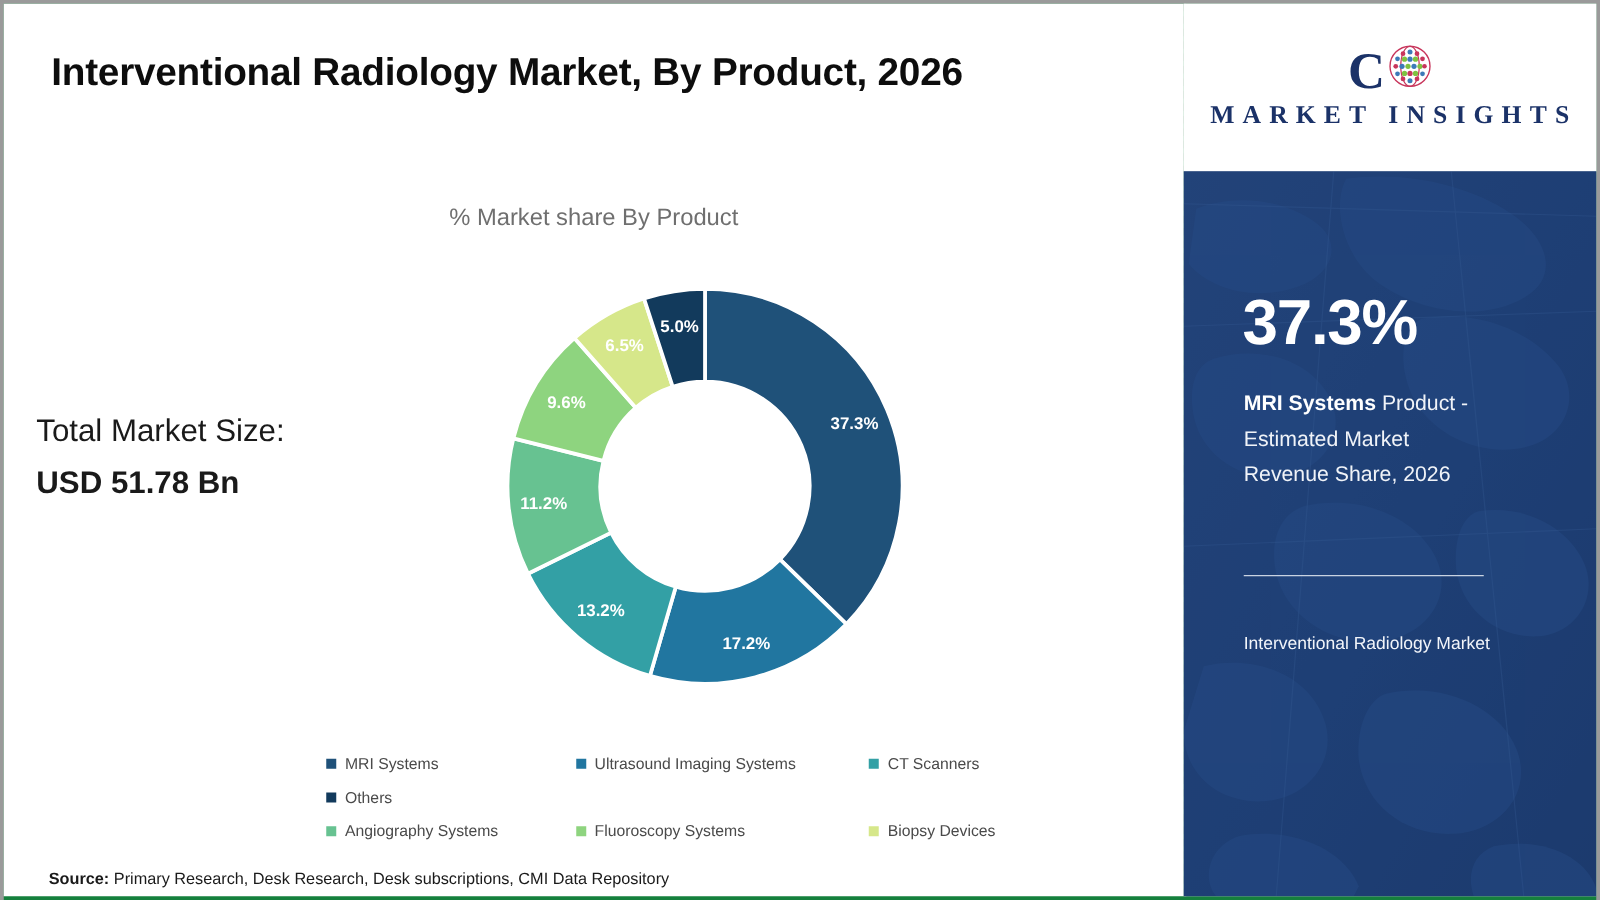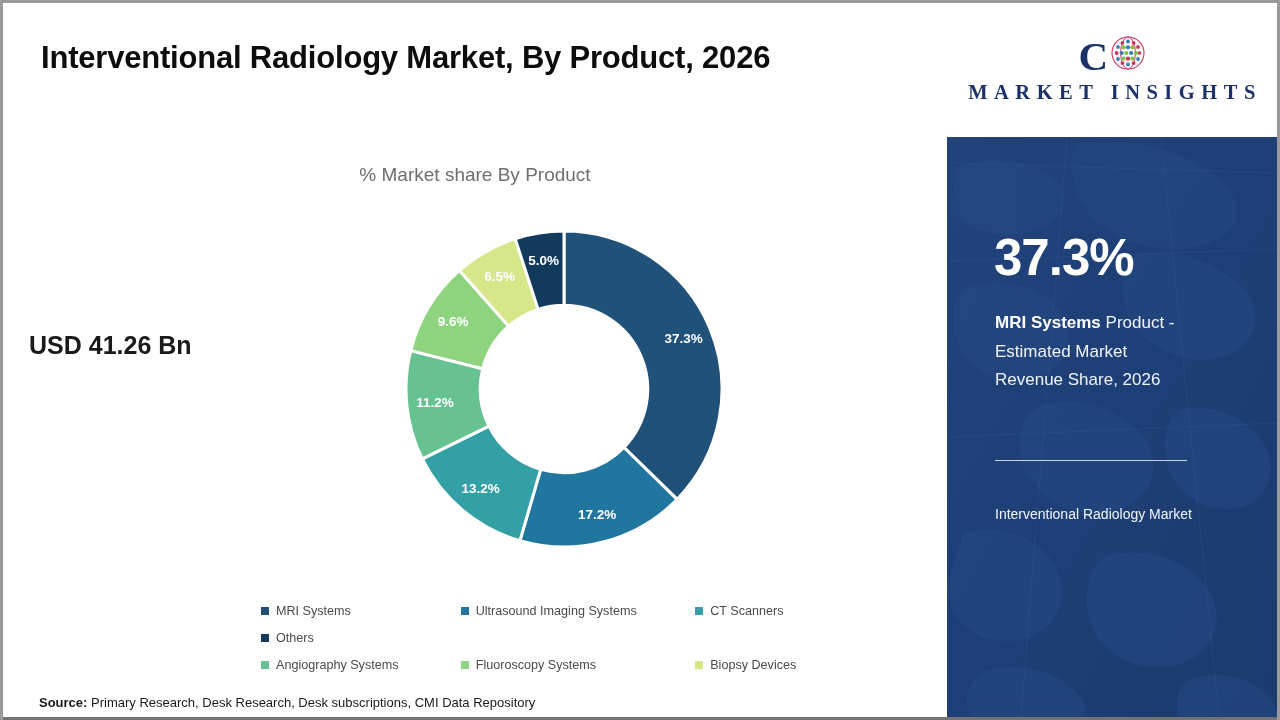--- a/index.html
+++ b/index.html
@@ -5,21 +5,21 @@
   * { box-sizing: border-box; margin: 0; padding: 0; }
   html, body {
     width: 1280px; height: 720px;
     font-family: "Liberation Sans", sans-serif;
     background: #ffffff;
     overflow: hidden;
   }
   #page {
     position: relative;
     width: 1280px; height: 720px;
-    background: #737373;
+    background: #15803d;
     border: 3px solid #9a9a9a;
     border-bottom: none;
     border-top-width: 3px;
   }
 
   
   #main {
     position: absolute;
     left: 0; top: 0;
     width: 944px; height: 714px;
@@ -212,21 +212,22 @@
 
 <div id="page">
 
   <div id="main">
 
     <div id="chart-title">Interventional Radiology Market, By Product, 2026</div>
 
     <div id="subtitle">% Market share By Product</div>
 
     <div id="total-block">
-      <span class="val">USD 41.26 Bn</span>
+      <span>Total Market Size:</span>
+      <span class="val">USD 51.78 Bn</span>
     </div>
 
     <div id="donut-wrap">
       <svg id="donut-svg" width="322" height="322" viewBox="0 0 322 322">
           <path d="M 161 3 A 158 158 0 0 1 274.1179643174493 271.31013620096866
                L 220.95252108824815 219.4643721865134 A 83.74000000000001 83.74000000000001 0 0 0 161 77.25999999999999 Z" fill="#1f5179" stroke="#ffffff" stroke-width="3"></path>
           <text x="280.5877745500231" y="115.08250252528535" text-anchor="middle" class="slice-label">37.3%</text>
           <path d="M 274.1179643174493 271.31013620096866 A 158 158 0 0 1 116.91940524580183 312.726402336957
                L 137.63728478027497 241.41499323858721 A 83.74000000000001 83.74000000000001 0 0 0 220.95252108824815 219.4643721865134 Z" fill="#2176a0" stroke="#ffffff" stroke-width="3"></path>
           <text x="194.06445050406018" y="290.9986134835941" text-anchor="middle" class="slice-label">17.2%</text>

